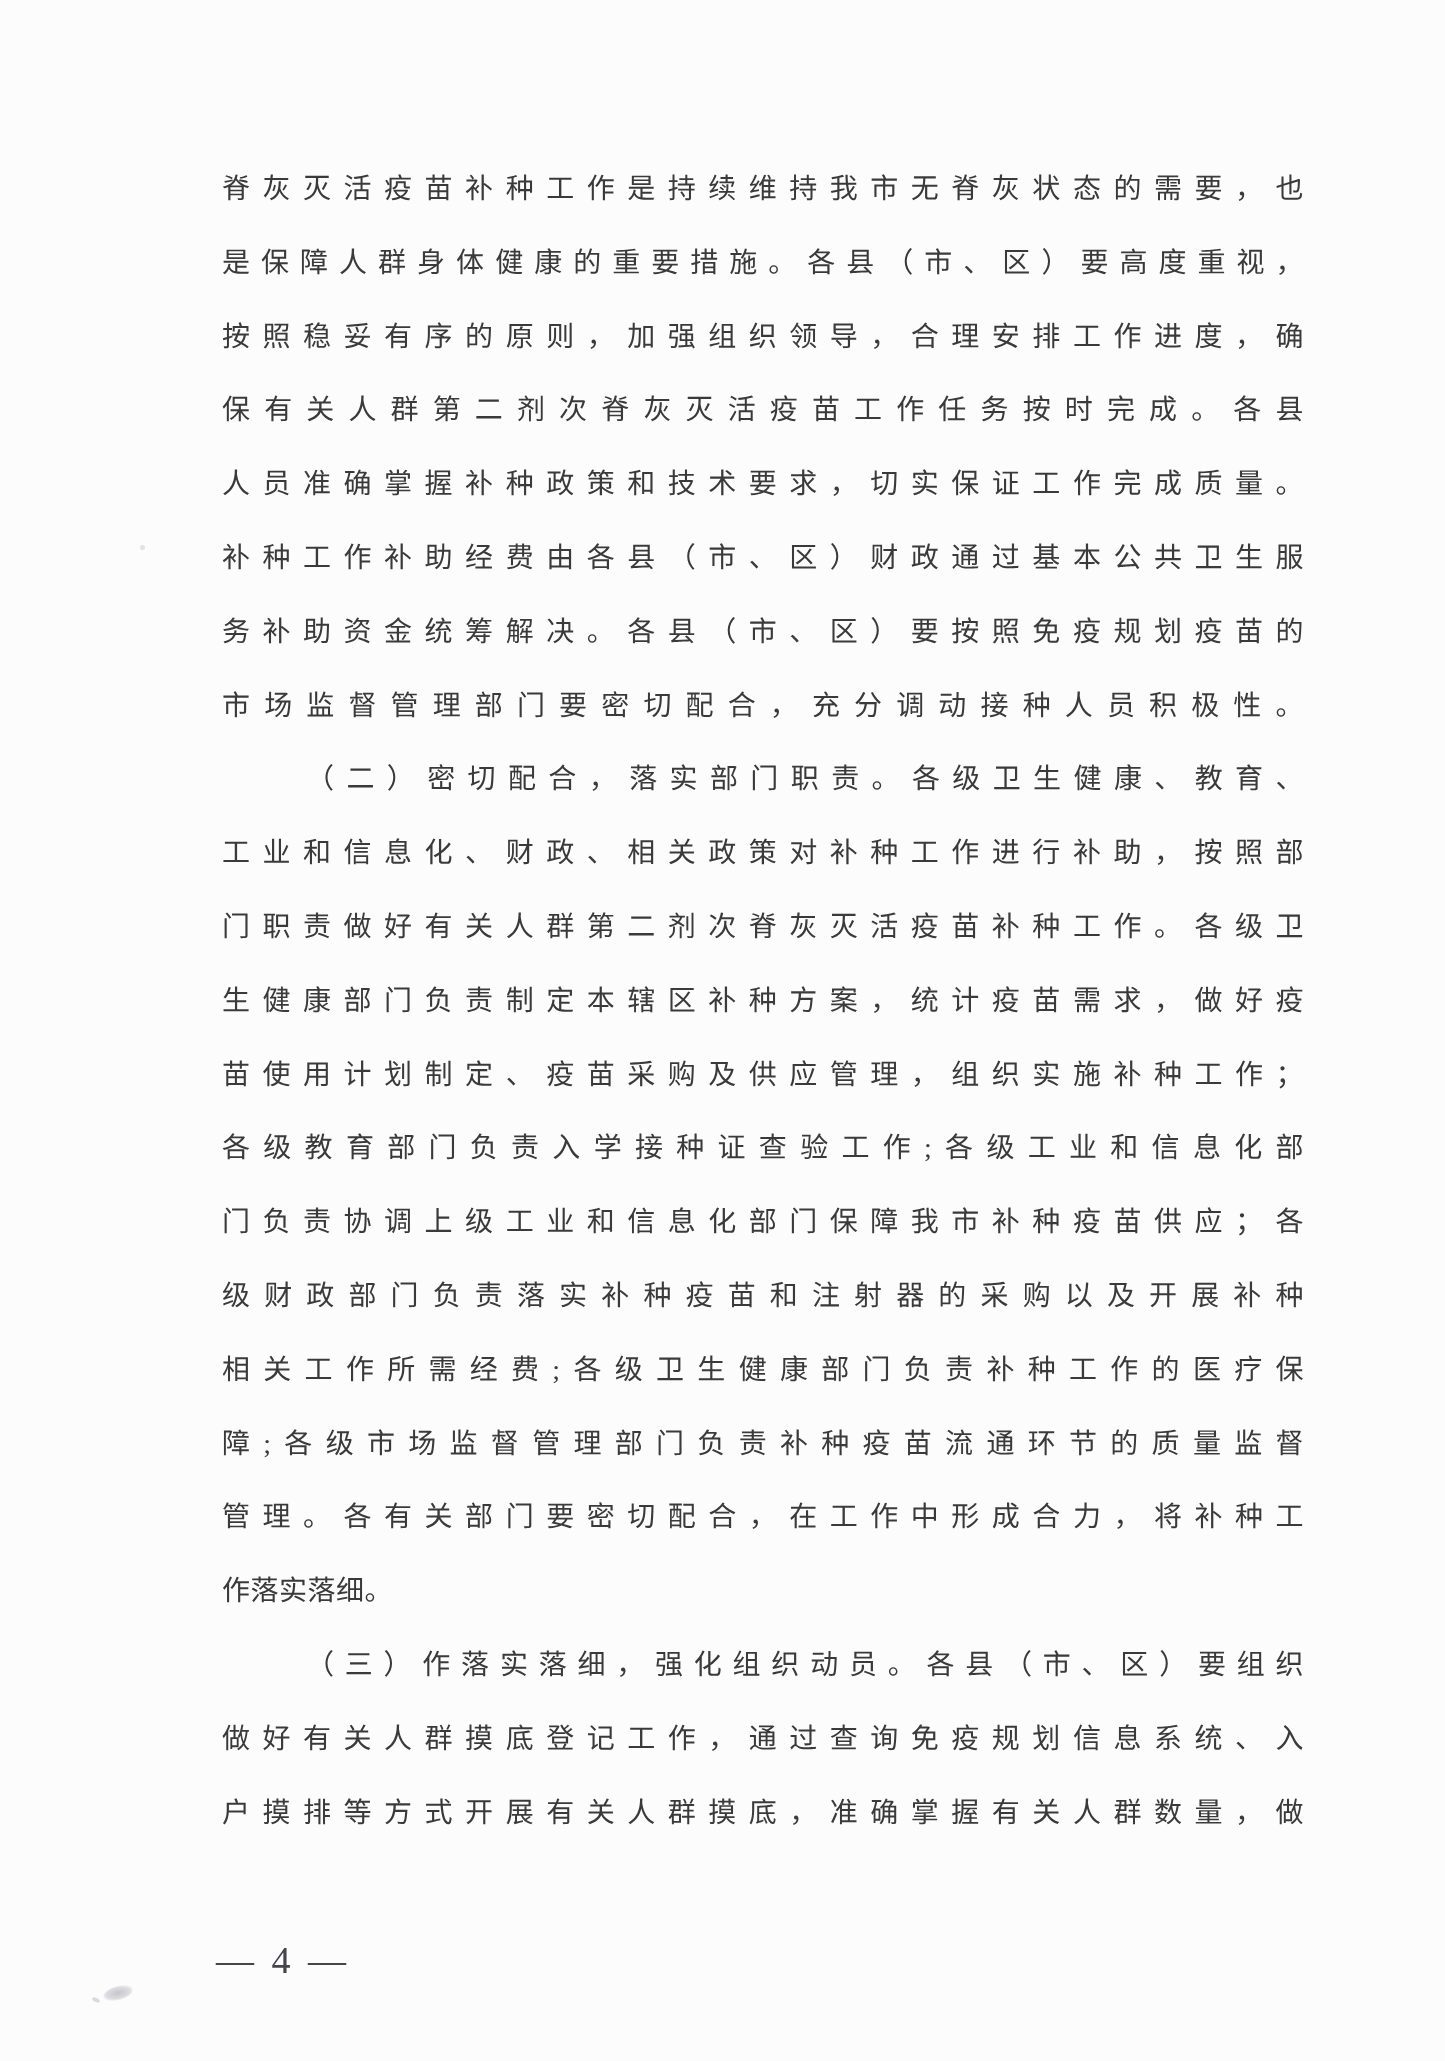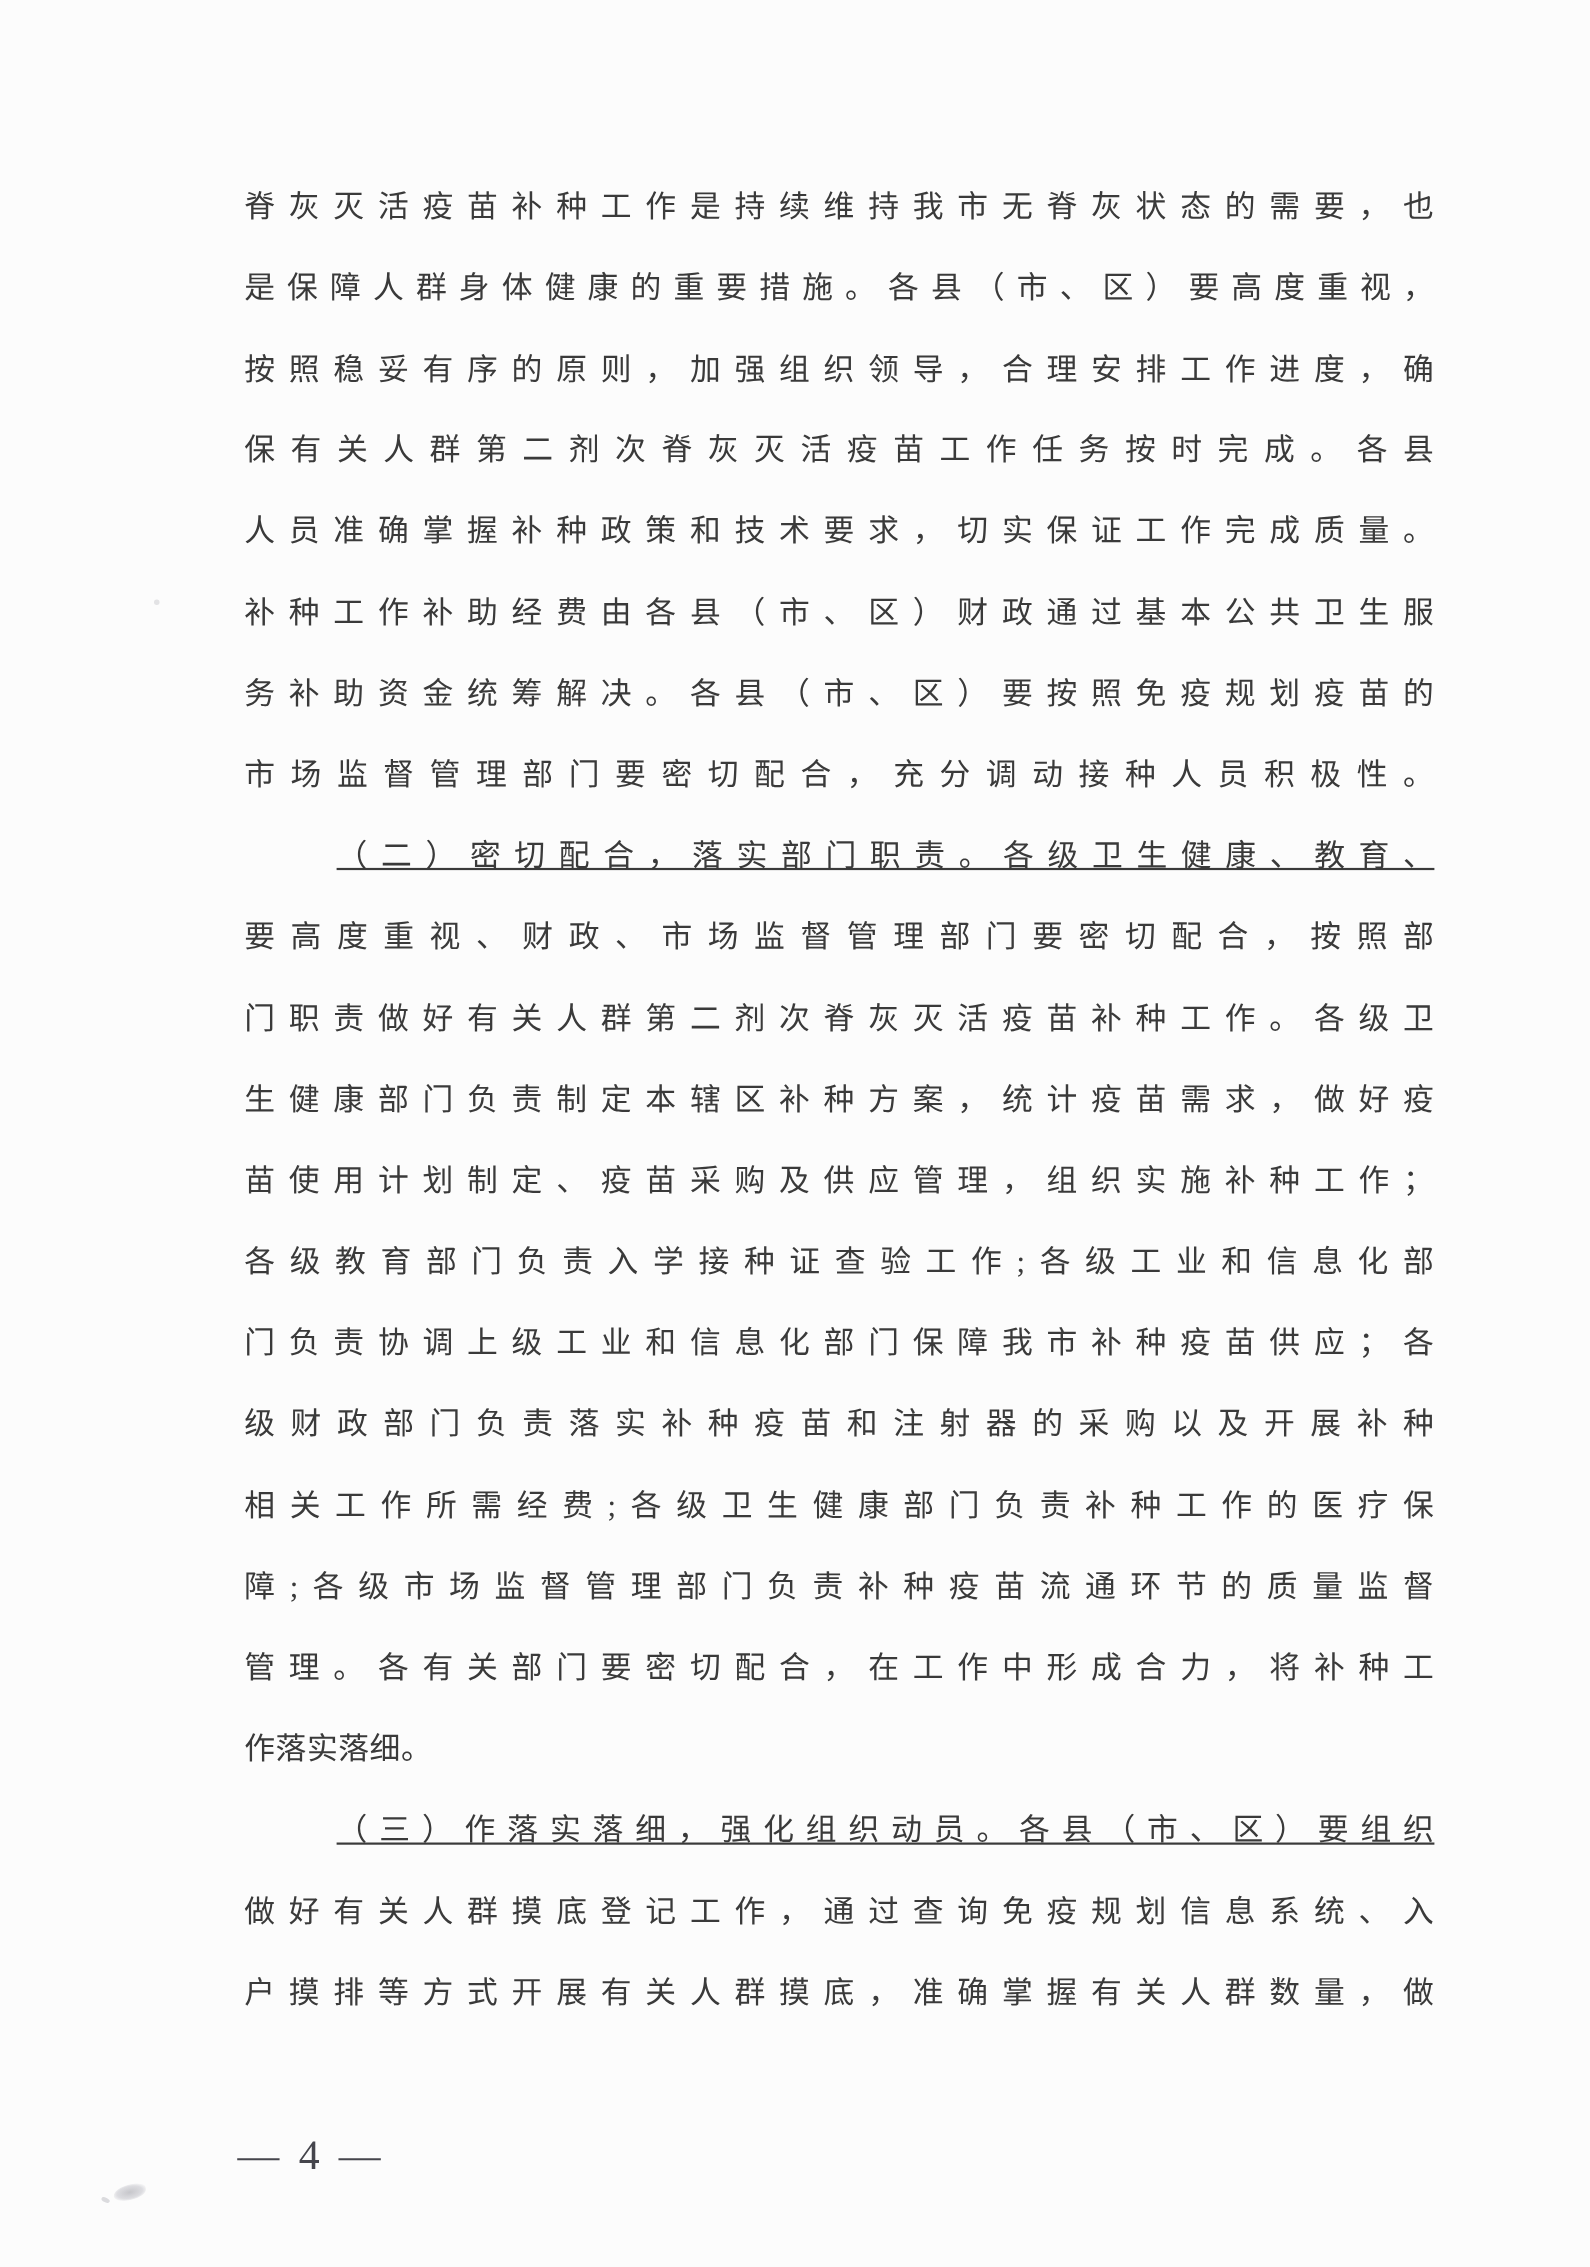--- a/index.html
+++ b/index.html
@@ -23,21 +23,21 @@
     width:1082px;
     height:73.8px;
     line-height:73.8px;
     font-size:28px;
     white-space:nowrap;
     text-align:justify;
     text-align-last:justify;
     text-justify:inter-character;
     letter-spacing:0.5px;
   }
-  .line.indent{padding-left:84px;text-decoration:underline;}
+  .line.indent{padding-left:84px;}
   .line.no-just{text-align:left;text-align-last:left;}
   .footer{
     position:absolute;
     left:216px;top:1938px;
     font-size:38px;
     letter-spacing:4px;
     color:#45454c;
     filter:blur(0.3px);
   }
   .smudge{
@@ -74,21 +74,21 @@
   <div class="text-block">
       <div class="line">脊灰灭活疫苗补种工作是持续维持我市无脊灰状态的需要，也</div>
       <div class="line">是保障人群身体健康的重要措施。各县（市、区）要高度重视，</div>
       <div class="line">按照稳妥有序的原则，加强组织领导，合理安排工作进度，确</div>
       <div class="line">保有关人群第二剂次脊灰灭活疫苗工作任务按时完成。各县</div>
       <div class="line">人员准确掌握补种政策和技术要求，切实保证工作完成质量。</div>
       <div class="line">补种工作补助经费由各县（市、区）财政通过基本公共卫生服</div>
       <div class="line">务补助资金统筹解决。各县（市、区）要按照免疫规划疫苗的</div>
       <div class="line">市场监督管理部门要密切配合，充分调动接种人员积极性。</div>
       <div class="line indent">（二）密切配合，落实部门职责。各级卫生健康、教育、</div>
-      <div class="line">要高度重视、财政、市场监督管理部门要密切配合，按照部</div>
+      <div class="line">工业和信息化、财政、相关政策对补种工作进行补助，按照部</div>
       <div class="line">门职责做好有关人群第二剂次脊灰灭活疫苗补种工作。各级卫</div>
       <div class="line">生健康部门负责制定本辖区补种方案，统计疫苗需求，做好疫</div>
       <div class="line">苗使用计划制定、疫苗采购及供应管理，组织实施补种工作；</div>
       <div class="line">各级教育部门负责入学接种证查验工作;各级工业和信息化部</div>
       <div class="line">门负责协调上级工业和信息化部门保障我市补种疫苗供应；各</div>
       <div class="line">级财政部门负责落实补种疫苗和注射器的采购以及开展补种</div>
       <div class="line">相关工作所需经费;各级卫生健康部门负责补种工作的医疗保</div>
       <div class="line">障;各级市场监督管理部门负责补种疫苗流通环节的质量监督</div>
       <div class="line">管理。各有关部门要密切配合，在工作中形成合力，将补种工</div>
       <div class="line no-just">作落实落细。</div>

